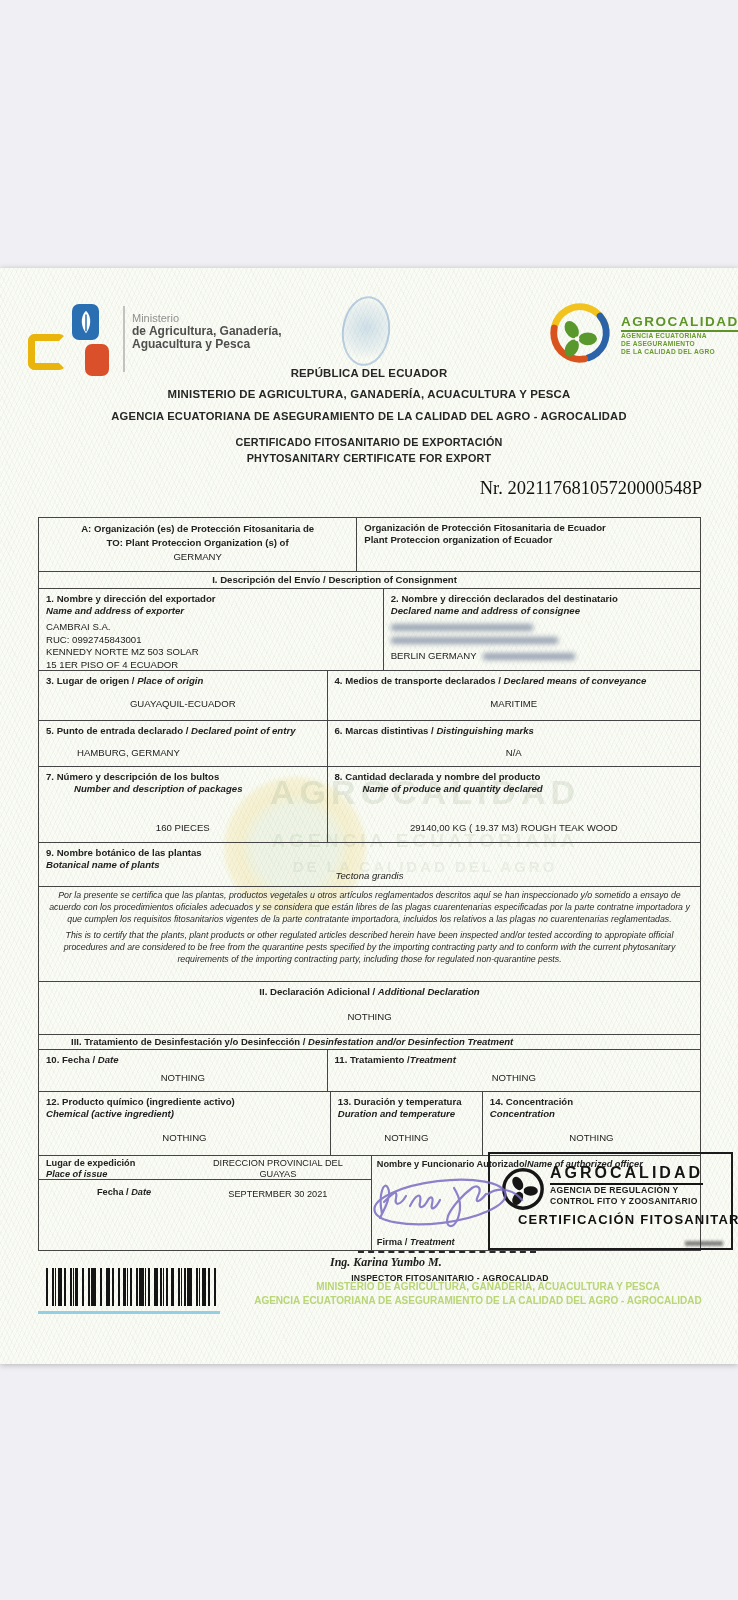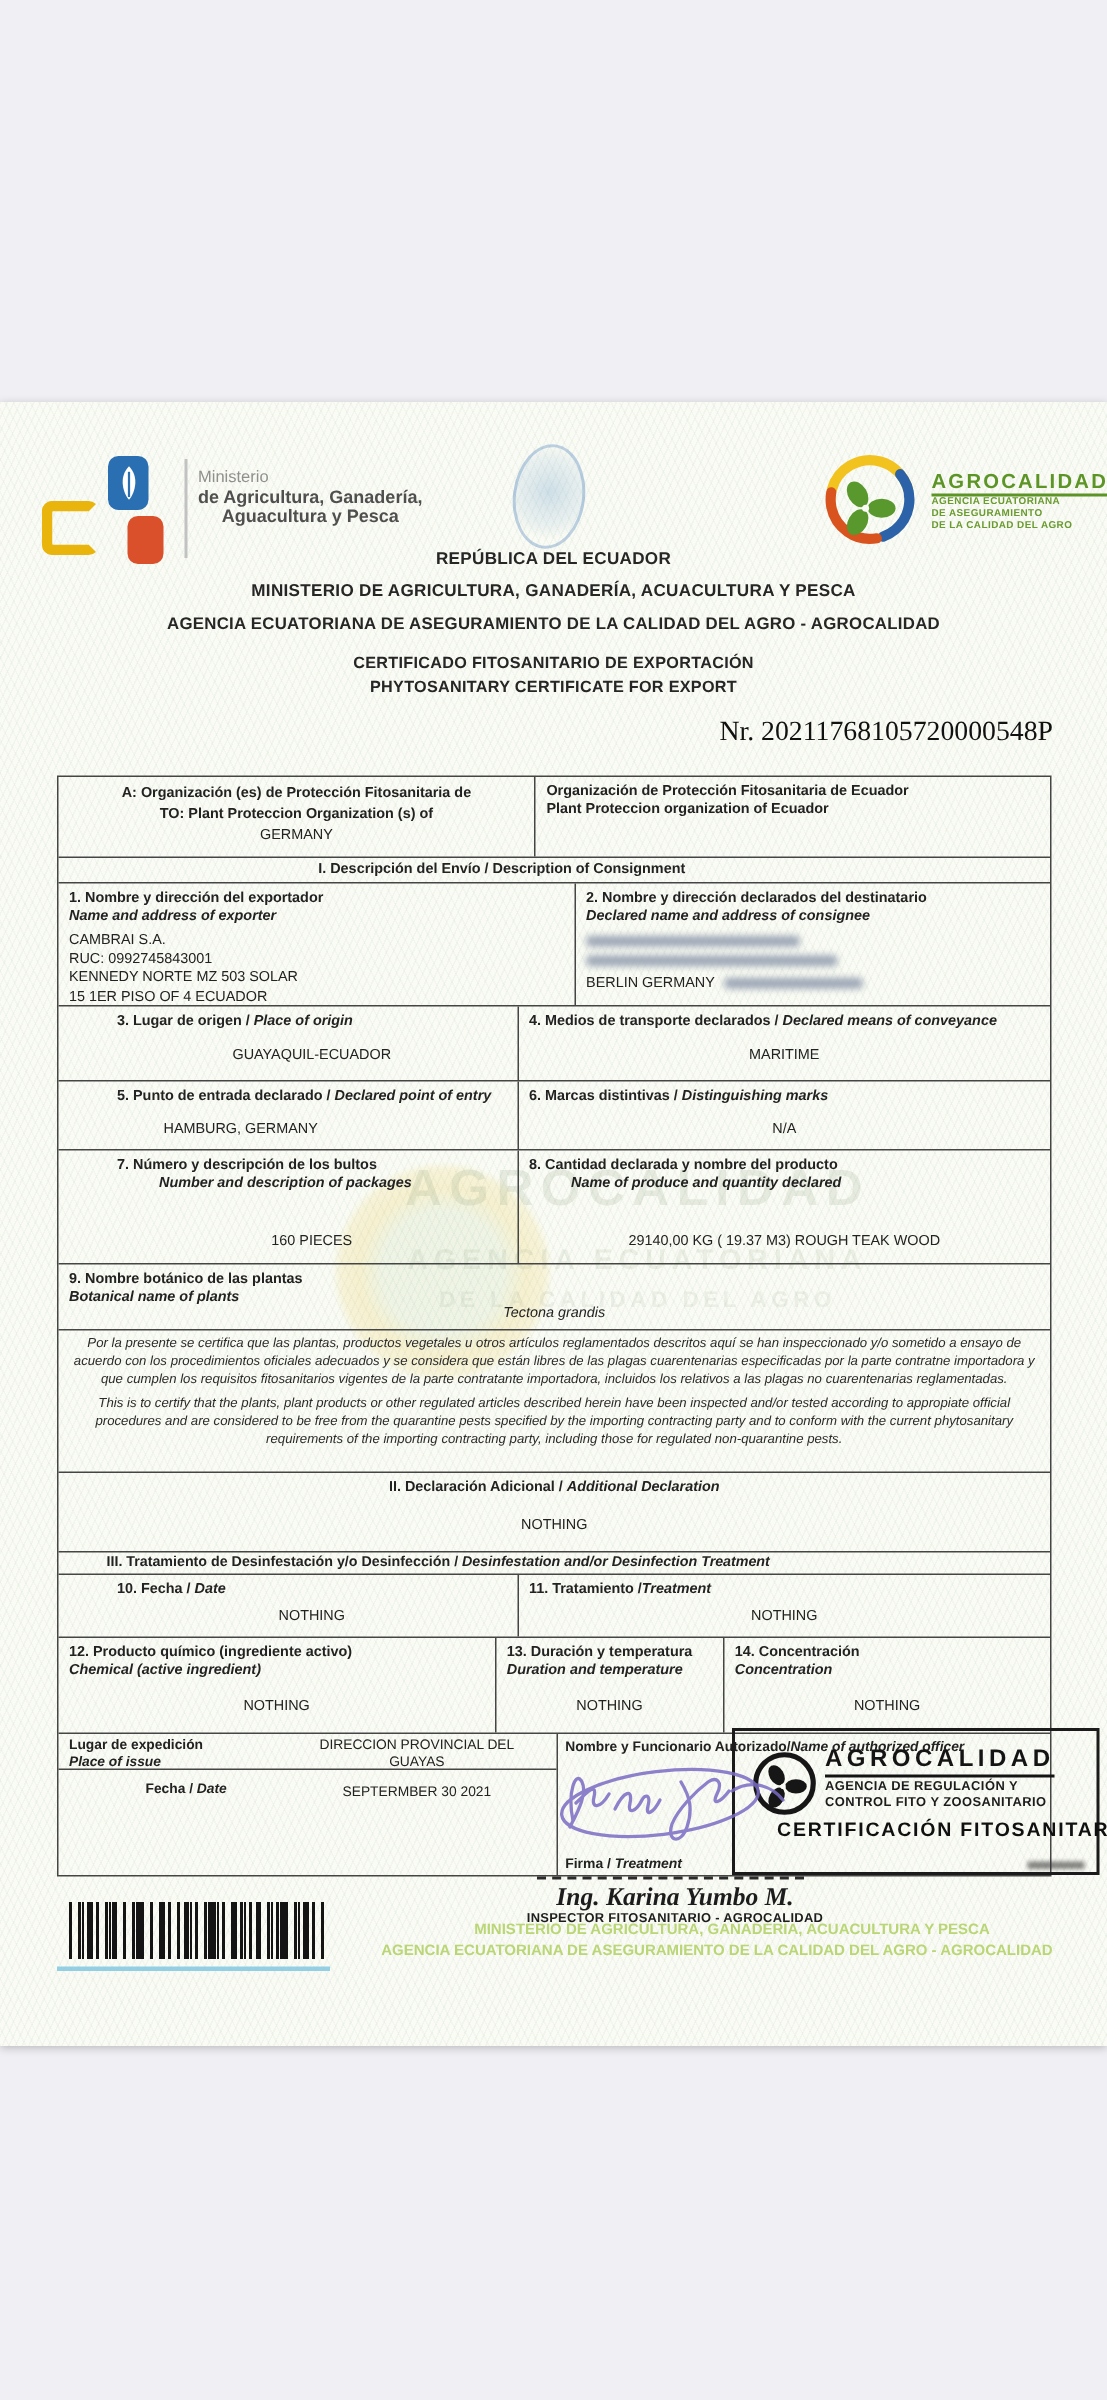--- a/index.html
+++ b/index.html
@@ -17,21 +17,21 @@
   .wm-l1{left:255px;top:562px;width:340px;text-align:center;font-weight:bold;font-size:19px;letter-spacing:4px;color:rgba(140,160,130,.14);}
   .wm-l2{left:255px;top:590px;width:340px;text-align:center;font-weight:bold;font-size:15px;letter-spacing:3px;color:rgba(140,160,130,.12);}
   
   .logo-min{left:28px;top:36px;width:240px;height:80px;}
   .m-yellow{position:absolute;left:0;top:30px;width:24px;height:22px;border:7px solid #e9b50c;border-right-color:transparent;border-radius:7px;}
   .m-blue{position:absolute;left:44px;top:0;width:27px;height:36px;background:#2b6fb3;border-radius:7px;}
   .m-red{position:absolute;left:57px;top:40px;width:24px;height:32px;background:#d9502a;border-radius:7px;}
   .m-div{position:absolute;left:95px;top:2px;width:2px;height:66px;background:#c2c2c2;}
   .m-text{position:absolute;left:104px;top:8px;line-height:1.15;white-space:nowrap;}
   .m-t1{font-size:11px;color:#8f8f8f;}
-  .m-t2,.m-t3{font-size:12px;font-weight:bold;color:#4f4f4f;text-align:center;}
+  .m-t2,.m-t3{font-size:12px;font-weight:bold;color:#4f4f4f;}
   .blue-stamp{left:342px;top:28px;width:44px;height:66px;border-radius:50%;border:2px solid rgba(100,145,195,.40);
     background:radial-gradient(circle at 50% 45%,rgba(110,160,205,.30),rgba(150,185,220,.14) 55%,transparent 75%);transform:rotate(7deg);}
   .logo-agro{left:545px;top:28px;width:190px;height:84px;}
   .agro-ring{position:absolute;left:0;top:2px;width:70px;height:70px;}
   .agro-text{position:absolute;left:76px;top:16px;}
   .agro-title{font-size:13.5px;font-weight:bold;color:#5d9426;letter-spacing:1.5px;border-bottom:2.5px solid #5d9426;display:inline-block;padding-bottom:1px;}
   .agro-sub{font-size:6.6px;font-weight:bold;color:#6a9a30;line-height:1.25;letter-spacing:.3px;}
   
   .ttl{left:0;right:0;text-align:center;font-weight:bold;color:#262626;letter-spacing:.2px;}
   .t-rep{top:99px;font-size:11.4px;}
@@ -40,21 +40,21 @@
   .t-ces{top:168px;font-size:10.8px;}
   .t-cen{top:184px;font-size:10.8px;}
   .cert-nr{top:210px;right:36px;font-family:"Liberation Serif",serif;font-size:18.5px;color:#111;}
   
   .tbl{position:absolute;left:38px;top:249px;width:663px;border:1.6px solid #454545;box-sizing:border-box;background:transparent;}
   .row{display:flex;border-top:1.6px solid #454545;box-sizing:border-box;position:relative;}
   .row.first{border-top:none;}
   .cell{box-sizing:border-box;padding:4px 7px;position:relative;}
   .cell + .cell{border-left:1.6px solid #454545;}
   .w52{width:52%;} .w48{width:48%;}
-  .w435{width:43.5%;margin-left:32px;} .w565{width:56.5%;}
+  .w435{width:43.5%;} .w565{width:56.5%;}
   .w44{width:44%;} .w23{width:23%;} .w33{width:33%;}
   .wm50{width:50.2%;} .wm49{width:49.8%;}
   .rA{height:53px;} .rB{height:17px;display:block;text-align:center;font-weight:bold;font-size:9.6px;padding:2px 70px 0 0;}
   .rC{height:82px;} .rD{height:50px;} .rE{height:46px;} .rF{height:76px;}
   .rG{height:44px;display:block;padding:4px 7px;}
   .rH{height:95px;display:block;padding:3px 6px;}
   .rI{height:53px;display:block;}
   .rJ{height:15px;display:block;padding:1px 0 0 32px;font-weight:bold;font-size:9.5px;}
   .rK{height:42px;} .rL{height:64px;} .rM{height:95px;}
   .lbl{font-weight:bold;font-size:9.6px;line-height:1.3;}
@@ -86,21 +86,21 @@
   
   .stamp{left:488px;top:884px;width:245px;height:98px;border:2.2px solid #1b1b1b;box-sizing:border-box;z-index:4;}
   .sc-icon{position:absolute;left:10px;top:12px;width:46px;height:46px;}
   .s-title{margin:10px 0 0 60px;font-size:16px;font-weight:bold;letter-spacing:3px;color:#141414;border-bottom:2.5px solid #141414;display:inline-block;padding-bottom:1px;}
   .s-sub{margin-left:60px;font-size:8.6px;font-weight:bold;color:#1c1c1c;line-height:1.3;letter-spacing:.3px;}
   .s-line3{margin:5px 0 0 28px;font-size:13px;font-weight:bold;letter-spacing:1.2px;color:#101010;white-space:nowrap;}
   .s-code{position:absolute;right:8px;bottom:2px;width:38px;height:5px;background:#333;filter:blur(1.5px);opacity:.6;}
   .sig{left:360px;top:874px;width:175px;height:108px;z-index:5;}
   
   .dash{left:358px;top:983px;width:178px;border-top:2.2px dashed #2b2b2b;z-index:3;}
-  .signer{left:330px;top:987px;width:240px;text-align:center;font-family:"Liberation Serif",serif;font-style:italic;font-weight:bold;font-size:17px;color:#1c1c1c;z-index:3;}
+  .signer{left:330px;top:987px;width:240px;text-align:left;font-family:"Liberation Serif",serif;font-style:italic;font-weight:bold;font-size:12px;color:#1c1c1c;z-index:3;}
   .role{left:320px;top:1005px;width:260px;text-align:center;font-size:8.6px;font-weight:bold;color:#1d1d1d;z-index:3;letter-spacing:.2px;}
   .green1{left:238px;top:1013px;width:500px;text-align:center;font-size:10px;font-weight:bold;color:rgba(176,208,100,.88);z-index:2;}
   .green2{left:218px;top:1027px;width:520px;text-align:center;font-size:10px;font-weight:bold;color:rgba(176,208,100,.88);z-index:2;}
   .barcode{left:46px;top:1000px;width:170px;height:38px;
     background-image:repeating-linear-gradient(90deg,#141414 0 2px,transparent 2px 6px),
                      repeating-linear-gradient(90deg,#141414 0 1px,transparent 1px 9px),
                      repeating-linear-gradient(90deg,transparent 0 13px,#141414 13px 16px);}
   .blue-underline{left:38px;top:1043px;width:182px;height:3px;background:#82c7e0;opacity:.85;}
 </style>
 </head>

